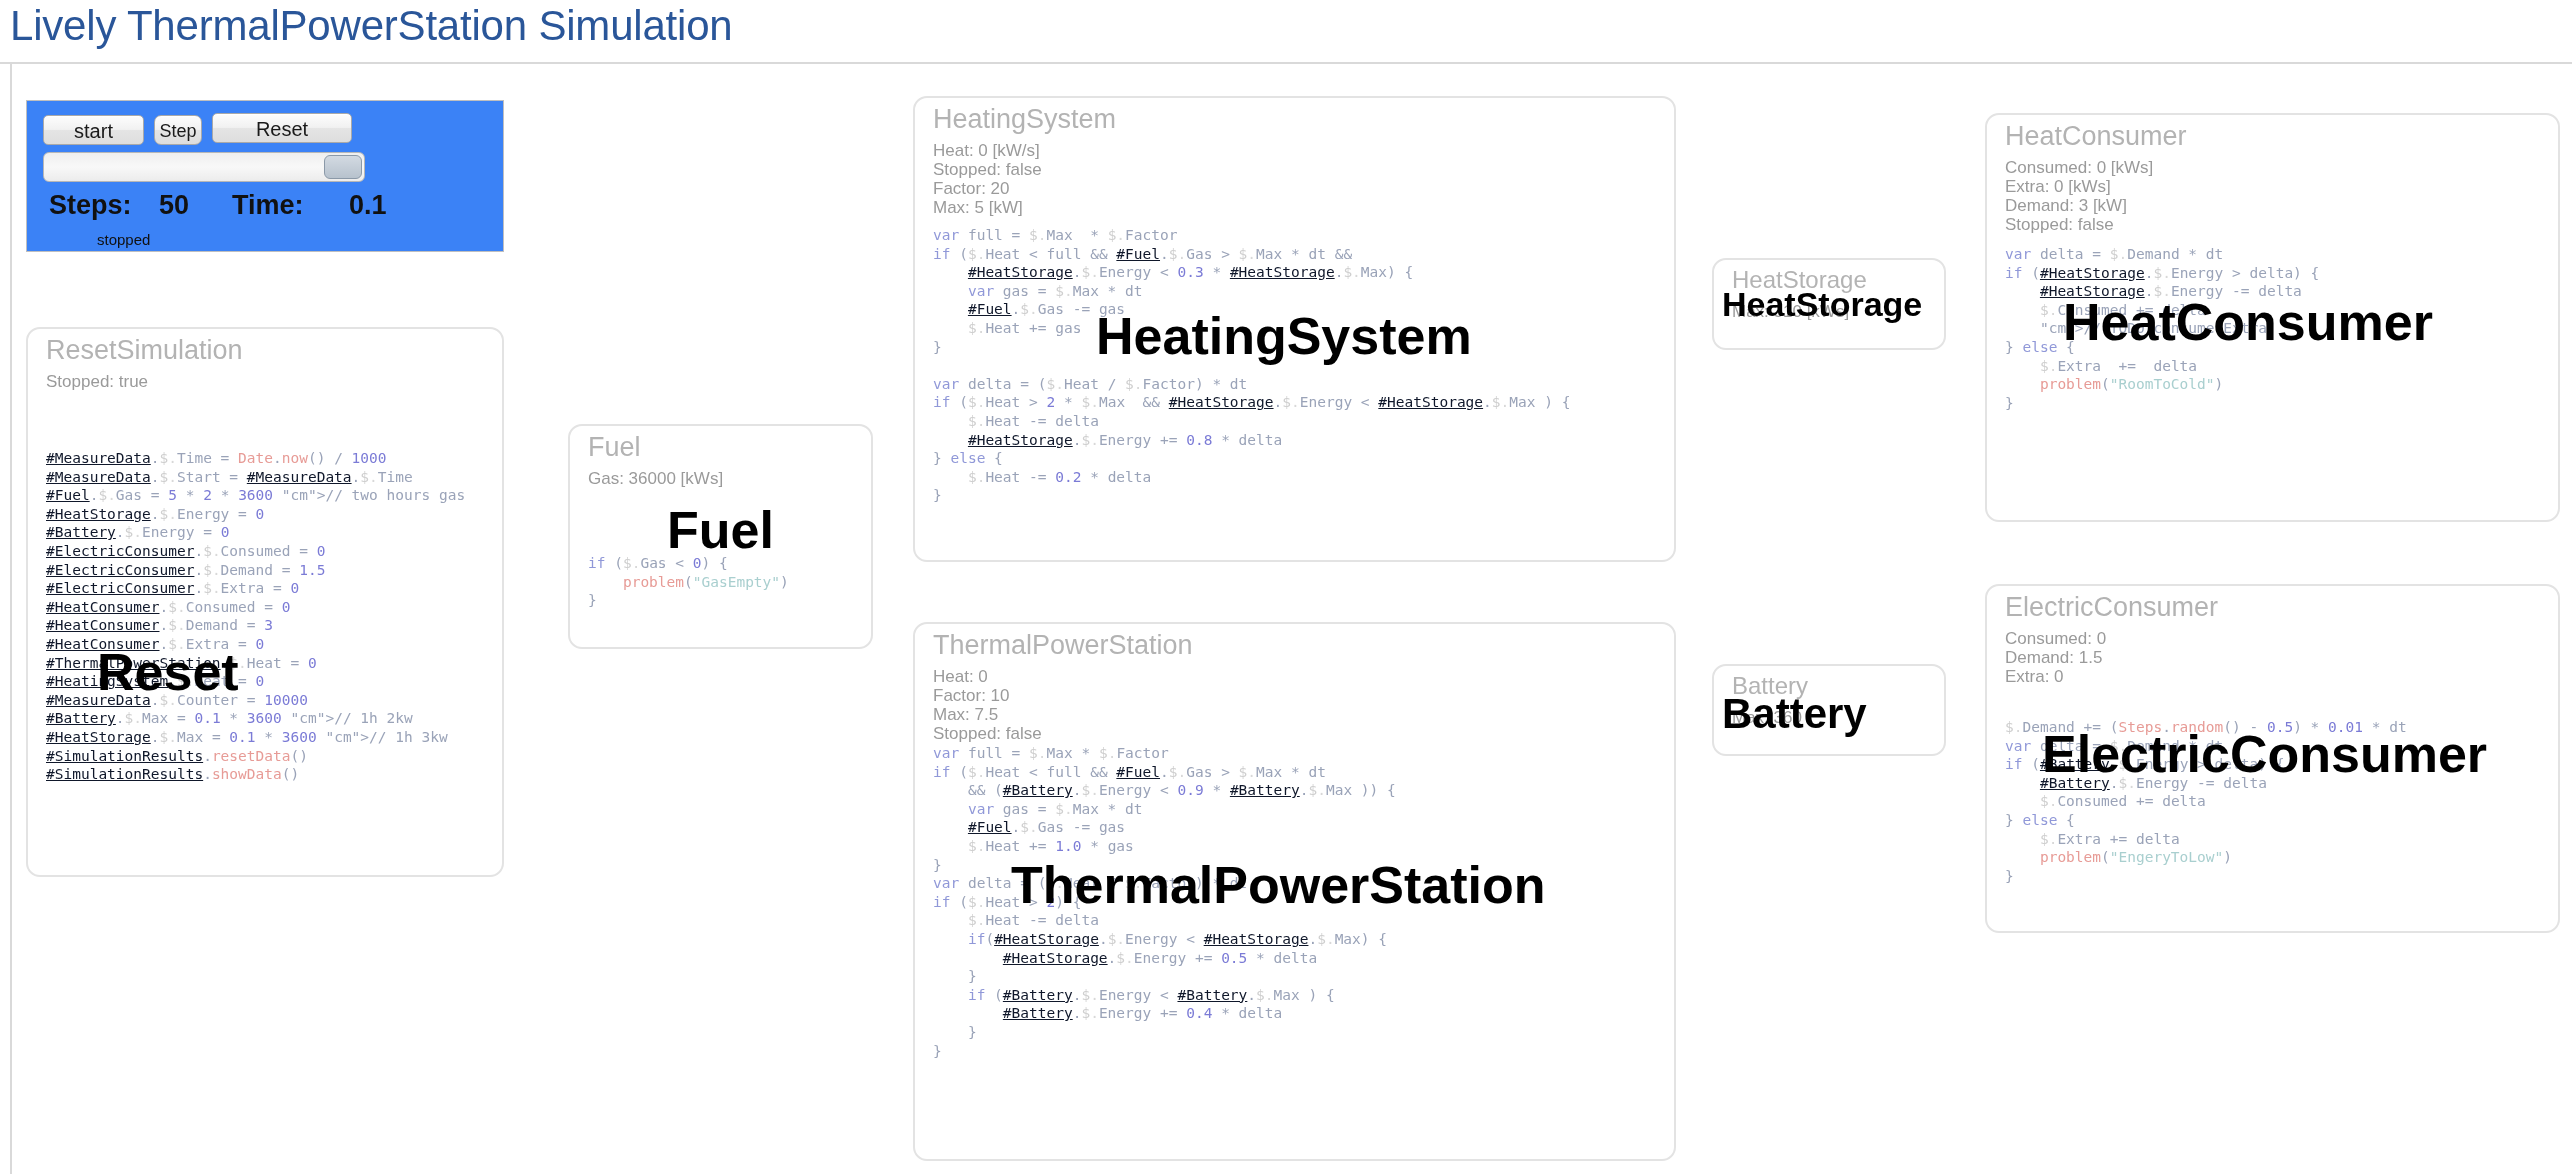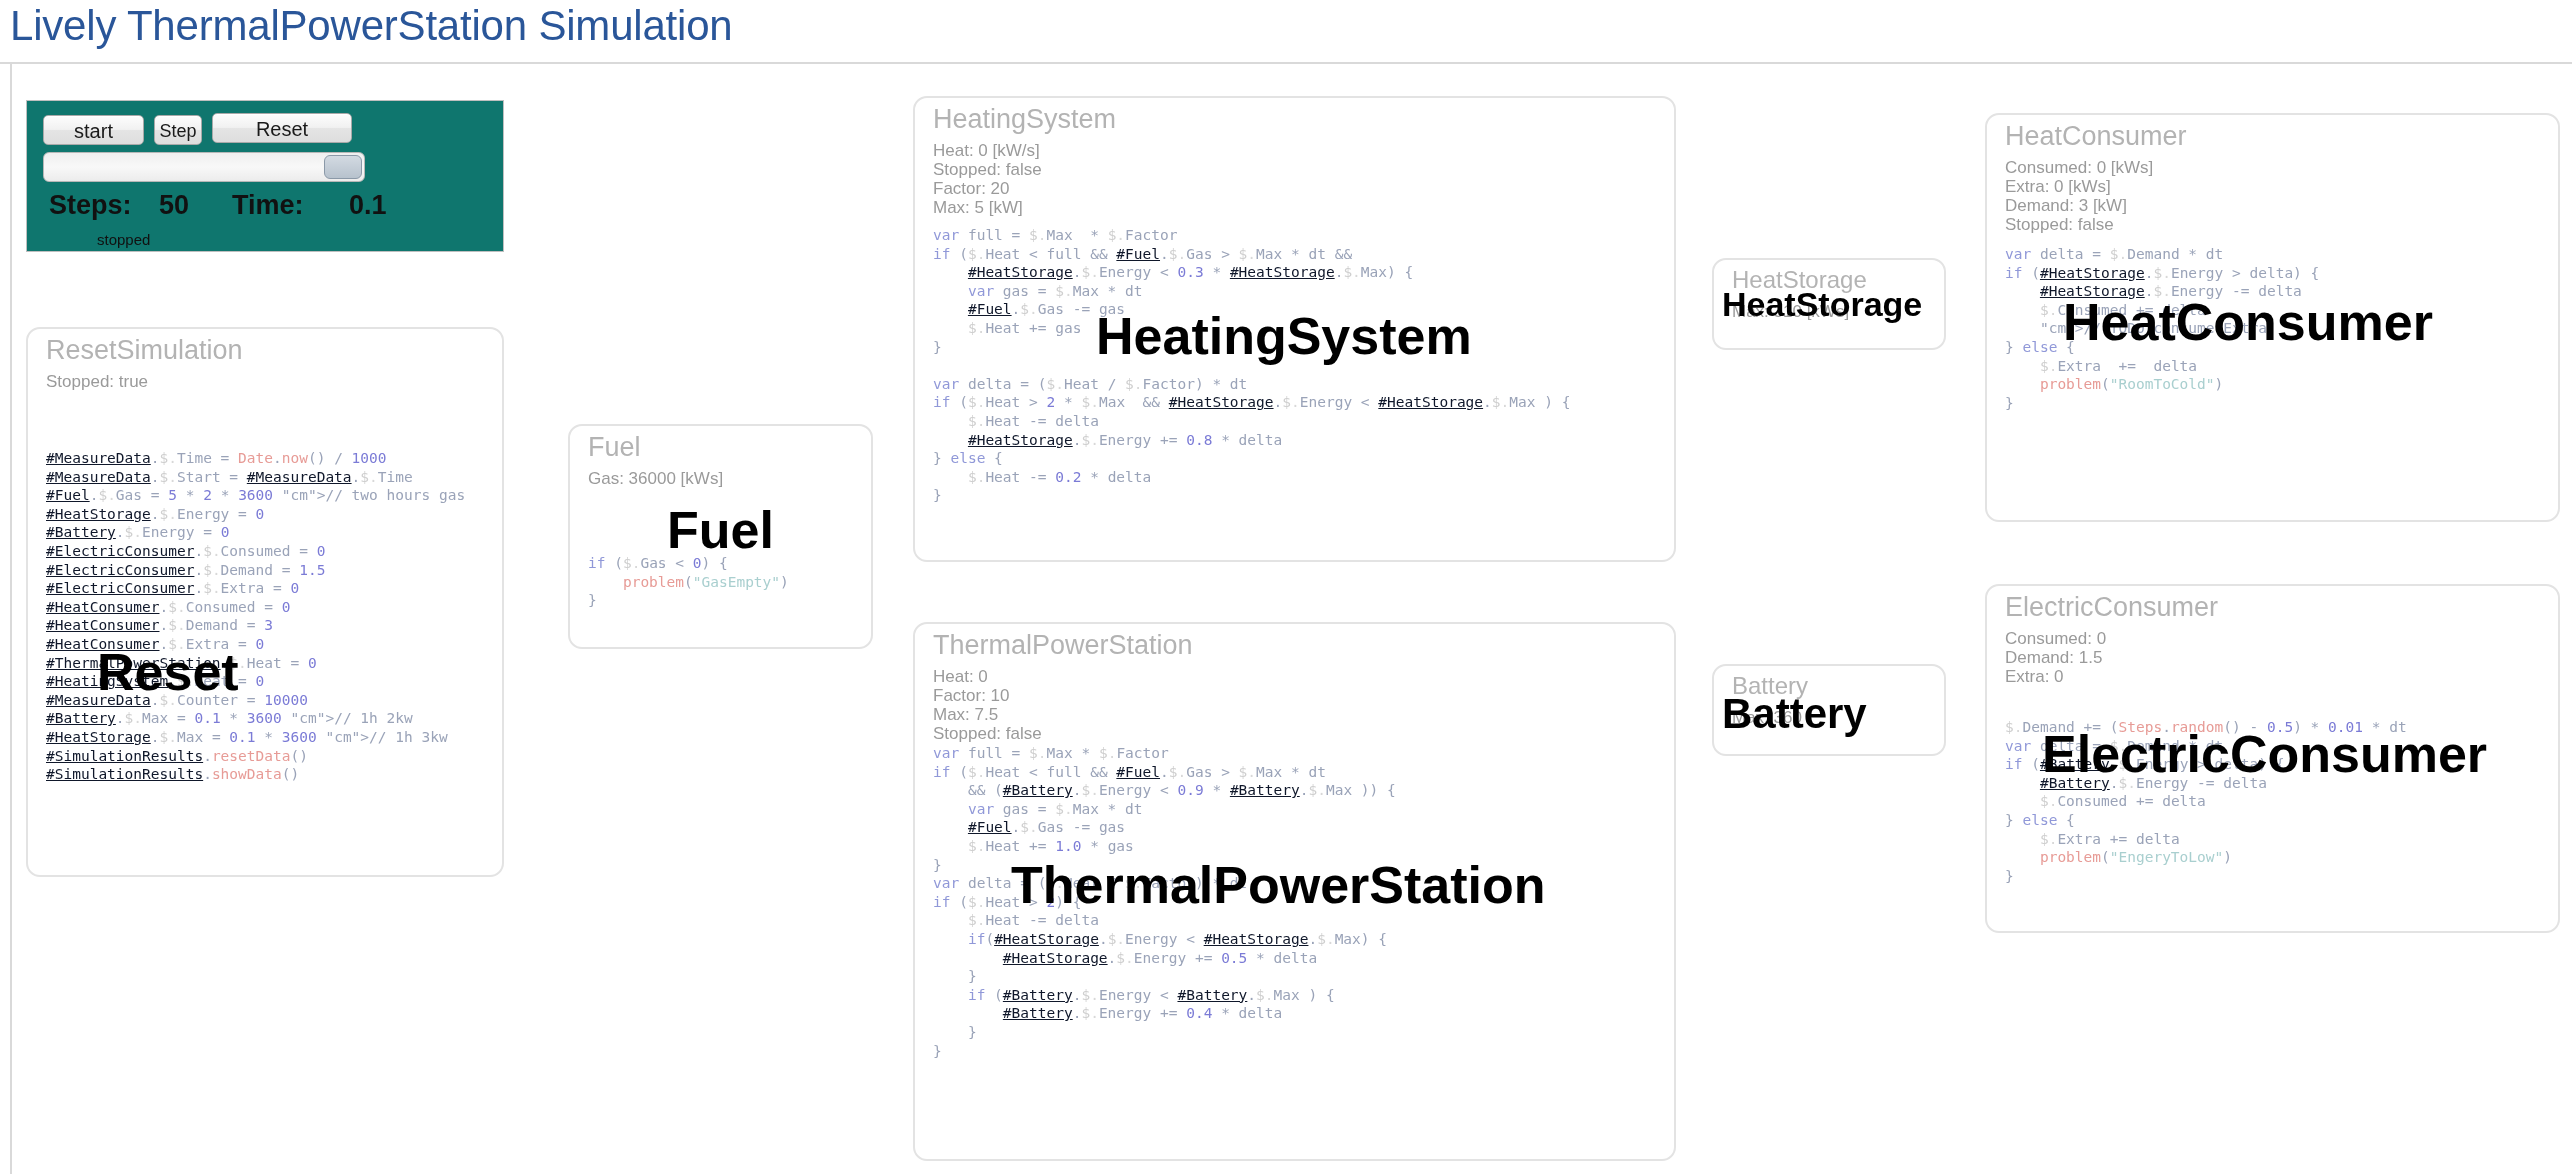--- a/index.html
+++ b/index.html
@@ -25,35 +25,35 @@
     background:#d9d9d9;
   }
   #left-rule{
     position:absolute;left:10px;top:62px;width:2px;height:1112px;
     background:#d9d9d9;
   }
 
   
   #control-panel{
     position:absolute;left:26px;top:100px;width:476px;height:150px;
-    border:1px solid #bfbfbf;background:#0f766e;
+    border:1px solid #bfbfbf;background:#3b82f6;
   }
   .btn{
     position:absolute;
     border:1px solid #a9a9a9;border-radius:5px;
     background:linear-gradient(to bottom,#fdfdfd 0%,#f1f1f1 48%,#e4e4e4 52%,#dedede 100%);
     box-shadow:0 1px 0 rgba(255,255,255,.8) inset;
     font-family:"Liberation Sans", sans-serif;
     color:#1a1a1a;
     text-align:center;
     cursor:default;
     padding:0;
   }
   #btn-start{left:16px;top:14px;width:101px;height:30px;font-size:20px;line-height:30px;}
-  #btn-step{left:127px;top:14px;width:48px;height:30px;font-size:18px;line-height:30px;}
+  #btn-step{left:127px;top:14px;width:48px;height:30px;font-size:18px;line-height:30px;border-radius:7px;}
   #btn-reset{left:185px;top:12px;width:140px;height:30px;font-size:20px;line-height:30px;}
   #slider-track{
     position:absolute;left:16px;top:51px;width:320px;height:28px;
     border:1px solid #b7b7b7;border-radius:6px;
     background:linear-gradient(to bottom,#efefef 0%,#f8f8f8 50%,#ececec 100%);
   }
   #slider-thumb{
     position:absolute;right:2px;top:2px;width:36px;height:22px;
     border:1px solid #8b99a8;border-radius:6px;
     background:linear-gradient(to bottom,#d3dae2 0%,#b7c2cd 100%);

